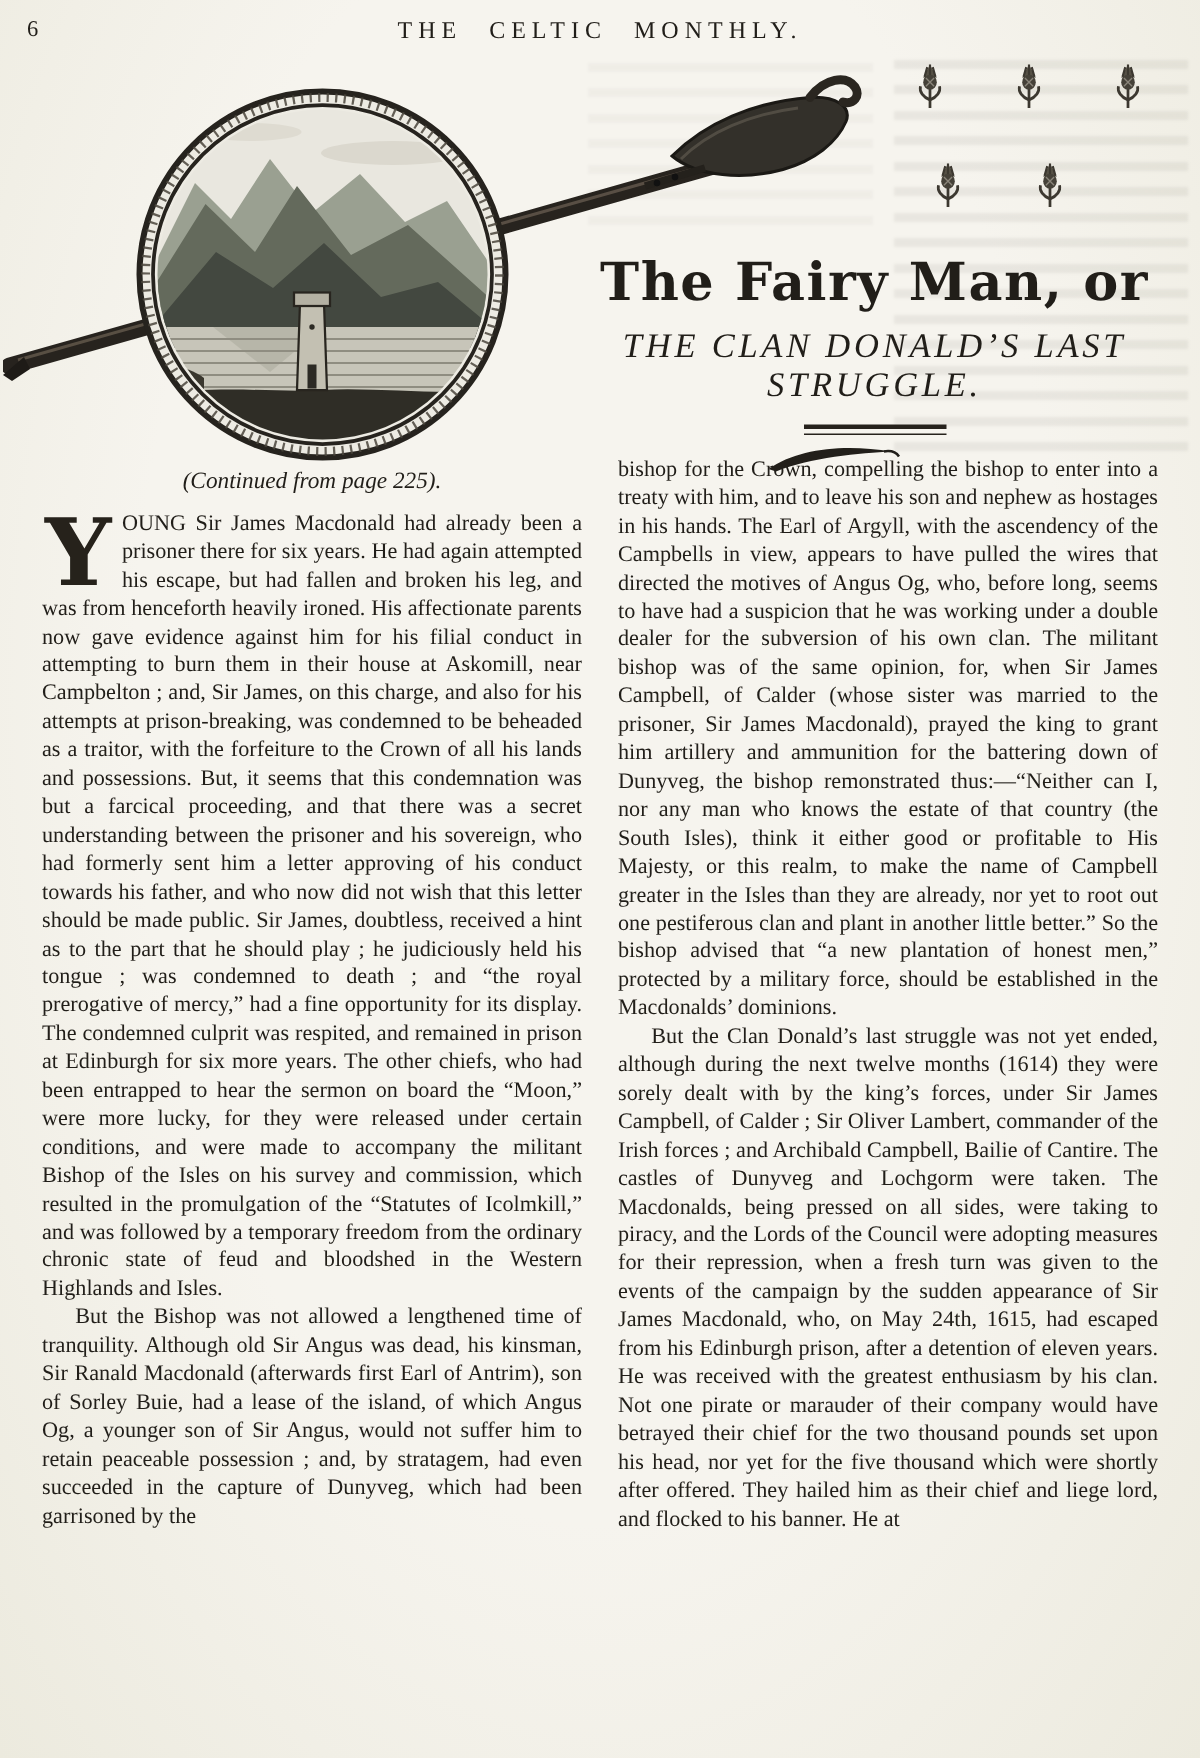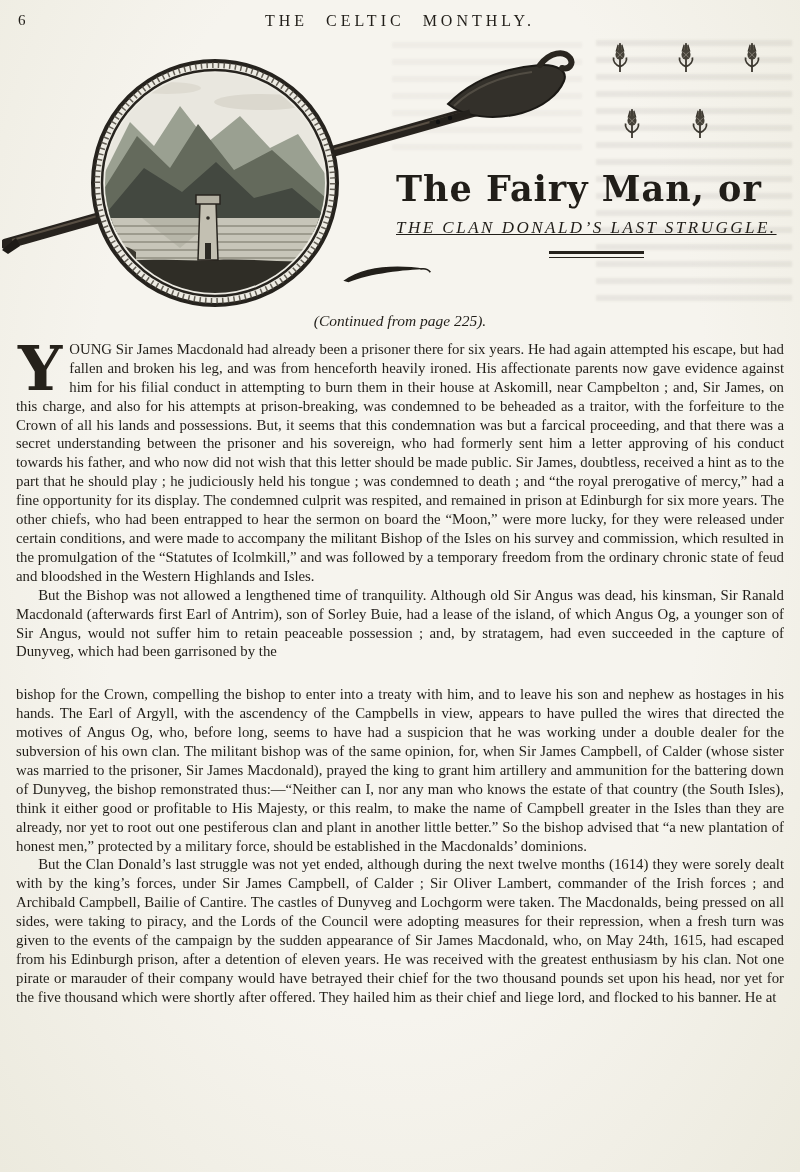--- a/index.html
+++ b/index.html
@@ -19,27 +19,27 @@
   .illustration { position:absolute; left:2px; top:14px; width:575px; height:262px; z-index:1; }
   .ghost { position:absolute; z-index:0; pointer-events:none;
     background: repeating-linear-gradient(to bottom, rgba(70,64,52,0.075) 0px, rgba(70,64,52,0.075) 6px, transparent 6px, transparent 17px);
     filter: blur(1.2px);
   }
   .ghost1 { left:596px; top:4px; width:196px; height:262px; }
   .ghost2 { left:392px; top:6px; width:190px; height:116px; opacity:.55; }
   .thistle-row { position:absolute; display:flex; z-index:2; }
   .thistle-row.r1 { left:610px; top:6px; gap:46px; }
   .thistle-row.r2 { left:622px; top:72px; gap:48px; }
-  .title-block { position:absolute; left:396px; top:132px; width:400px; z-index:2; }
+  .title-block { position:absolute; left:383px; top:132px; width:400px; text-align:center; z-index:2; }
   .article-title { font-family:"DejaVu Serif", serif; font-size:35px; font-weight:bold; letter-spacing:1px; }
-  .article-subtitle { margin-top:9px; font-style:italic; font-size:17px; letter-spacing:2.5px;text-decoration:underline; }
+  .article-subtitle { margin-top:9px; font-style:italic; font-size:23px; letter-spacing:2.5px; }
   .title-rule { width:95px; margin:13px auto 0; height:3px; border-top:3px solid #26221c; border-bottom:1px solid #26221c; }
   .flourish { margin-top:5px; margin-left:-56px; }
   
-  .columns { display:flex; gap:24px; padding:0 16px;flex-direction:column; }
+  .columns { display:flex; gap:24px; padding:0 28px; }
   .col {
     flex:1; font-size:14.8px; line-height:18.9px; text-align:justify;
     hyphens:auto; -webkit-hyphens:auto;
   }
   .continued-note { text-align:center; font-style:italic; font-size:15.5px; margin:8px 0 9px; }
   .para { margin:0; text-indent:1.5em; }
   .para.first { text-indent:0; }
   .dropcap {
     float:left; font-family:"DejaVu Serif", serif; font-weight:bold;
     font-size:62px; line-height:50px; padding:4px 7px 0 2px; color:#26221b;

